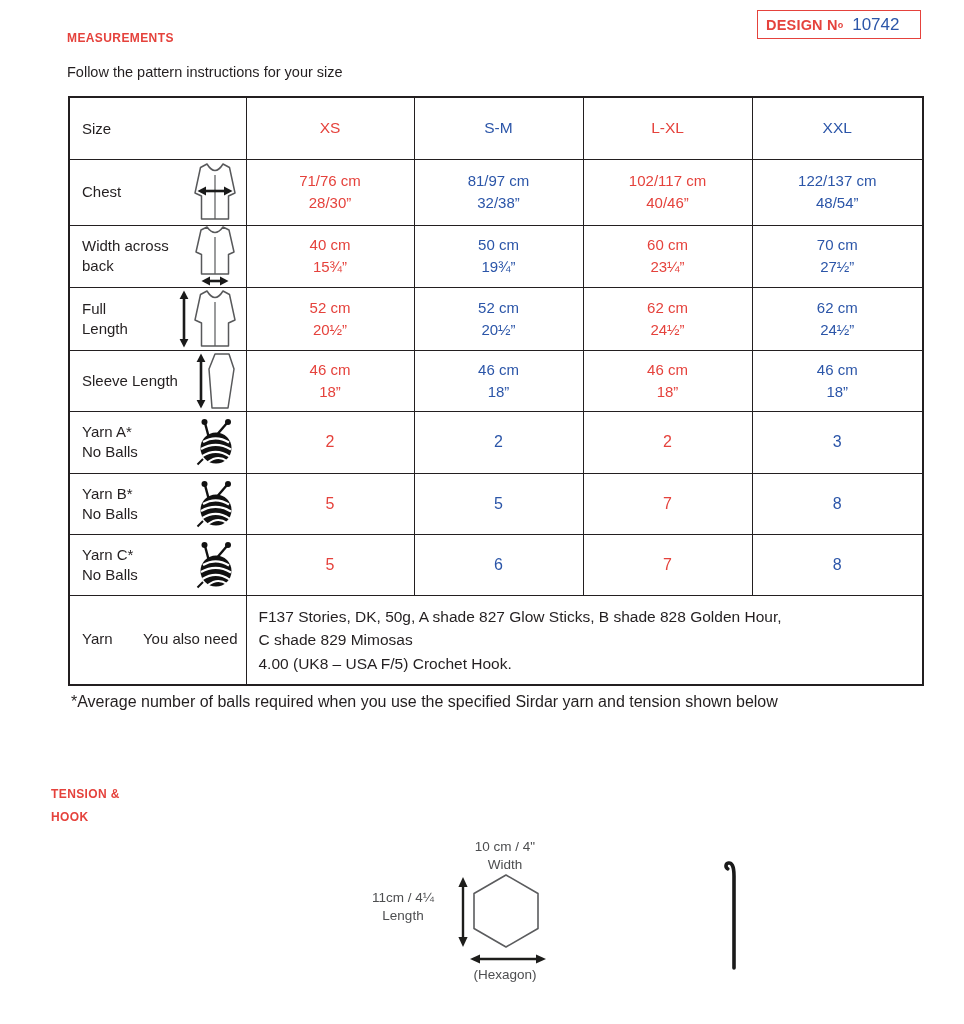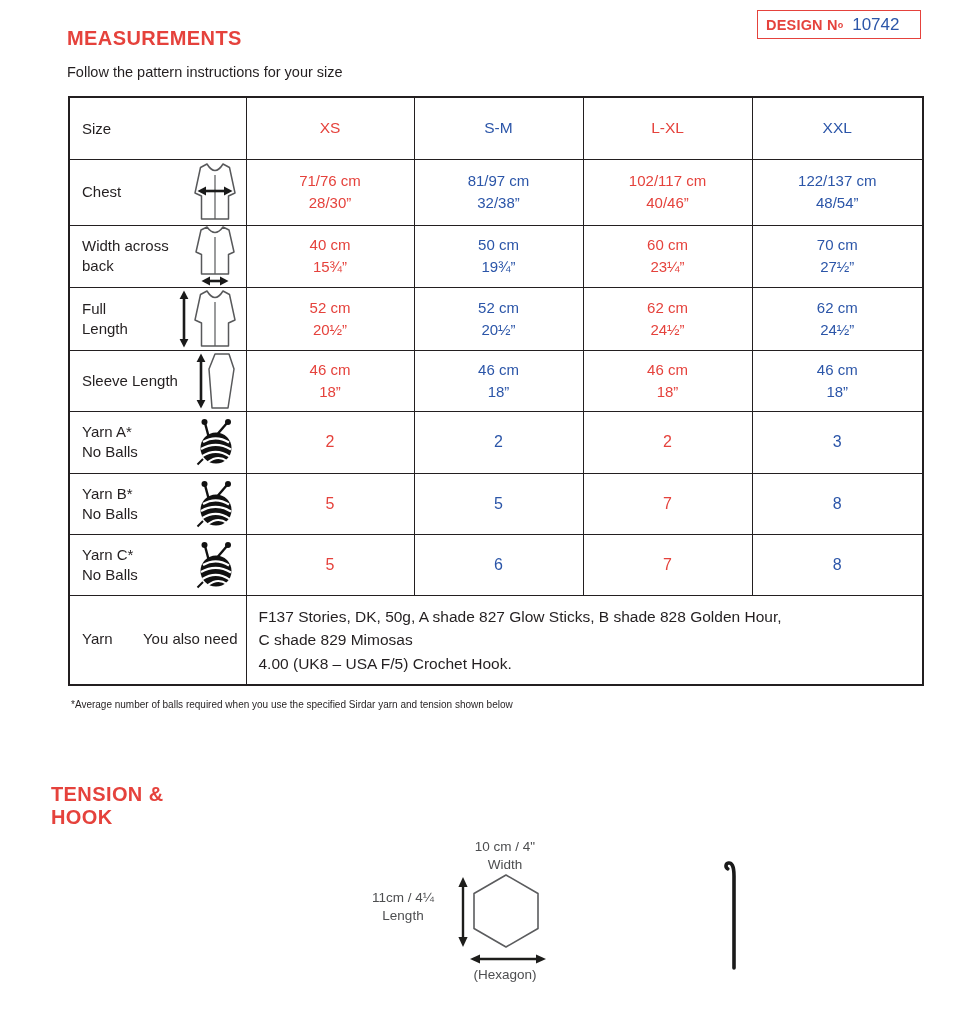--- a/index.html
+++ b/index.html
@@ -7,21 +7,21 @@
   }
   *{margin:0;padding:0;box-sizing:border-box;}
   html,body{width:964px;height:1024px;}
   body{
     position:relative;background:#ffffff;color:var(--ink);
     font-family:"Liberation Sans", sans-serif;overflow:hidden;
   }
   .abs{position:absolute;}
 
   
-  .sec-title{font-size:20px;font-weight:bold;color:var(--red);letter-spacing:.4px;line-height:23px;}
+  .sec-title{font-size:12px;font-weight:bold;color:var(--red);letter-spacing:.4px;line-height:23px;}
   .subtitle{font-size:14.5px;color:var(--ink);}
 
   
   .design-box{
     left:757px;top:10px;width:164px;height:29px;border:1.5px solid var(--red);
     display:flex;align-items:center;padding:0 8px;white-space:nowrap;
   }
   .design-label{font-size:14.5px;font-weight:bold;color:var(--red);letter-spacing:.2px;}
   .design-sup{font-size:9px;font-weight:bold;color:var(--red);vertical-align:super;}
   .design-num{font-size:17px;color:var(--blue);margin-left:9px;}
@@ -36,21 +36,21 @@
   .hdr-col{text-align:center;font-size:15.5px;margin-top:36px;}
   .val{text-align:center;font-size:15px;line-height:22px;}
   .num{text-align:center;font-size:16px;}
   .c-red{color:var(--red);}
   .c-blue{color:var(--blue);}
   td.info-lbl{border-right-width:2px;border-top-width:2px;padding:10px 8px 12px 12px;vertical-align:top;}
   .info-lbl-flex{display:flex;flex-direction:row;justify-content:space-between;height:100%;font-size:15px;}
   td.info-val{border-top-width:2px;padding:8px 6px 8px 12px;vertical-align:top;}
   .info-line{font-size:15.5px;line-height:23.5px;color:var(--ink);}
 
-  .footnote{font-size:10px;color:var(--ink);margin-top:6px;}
+  .footnote{font-size:16px;color:var(--ink);}
 
   
   .diagram-text{font-size:13.5px;color:var(--gray);line-height:17.5px;text-align:center;}
   .hook-sizes{font-size:13.5px;color:var(--gray);line-height:22.5px;text-align:right;}
 
   svg{display:block;}
 </style>
 </head>
 <body>
 

